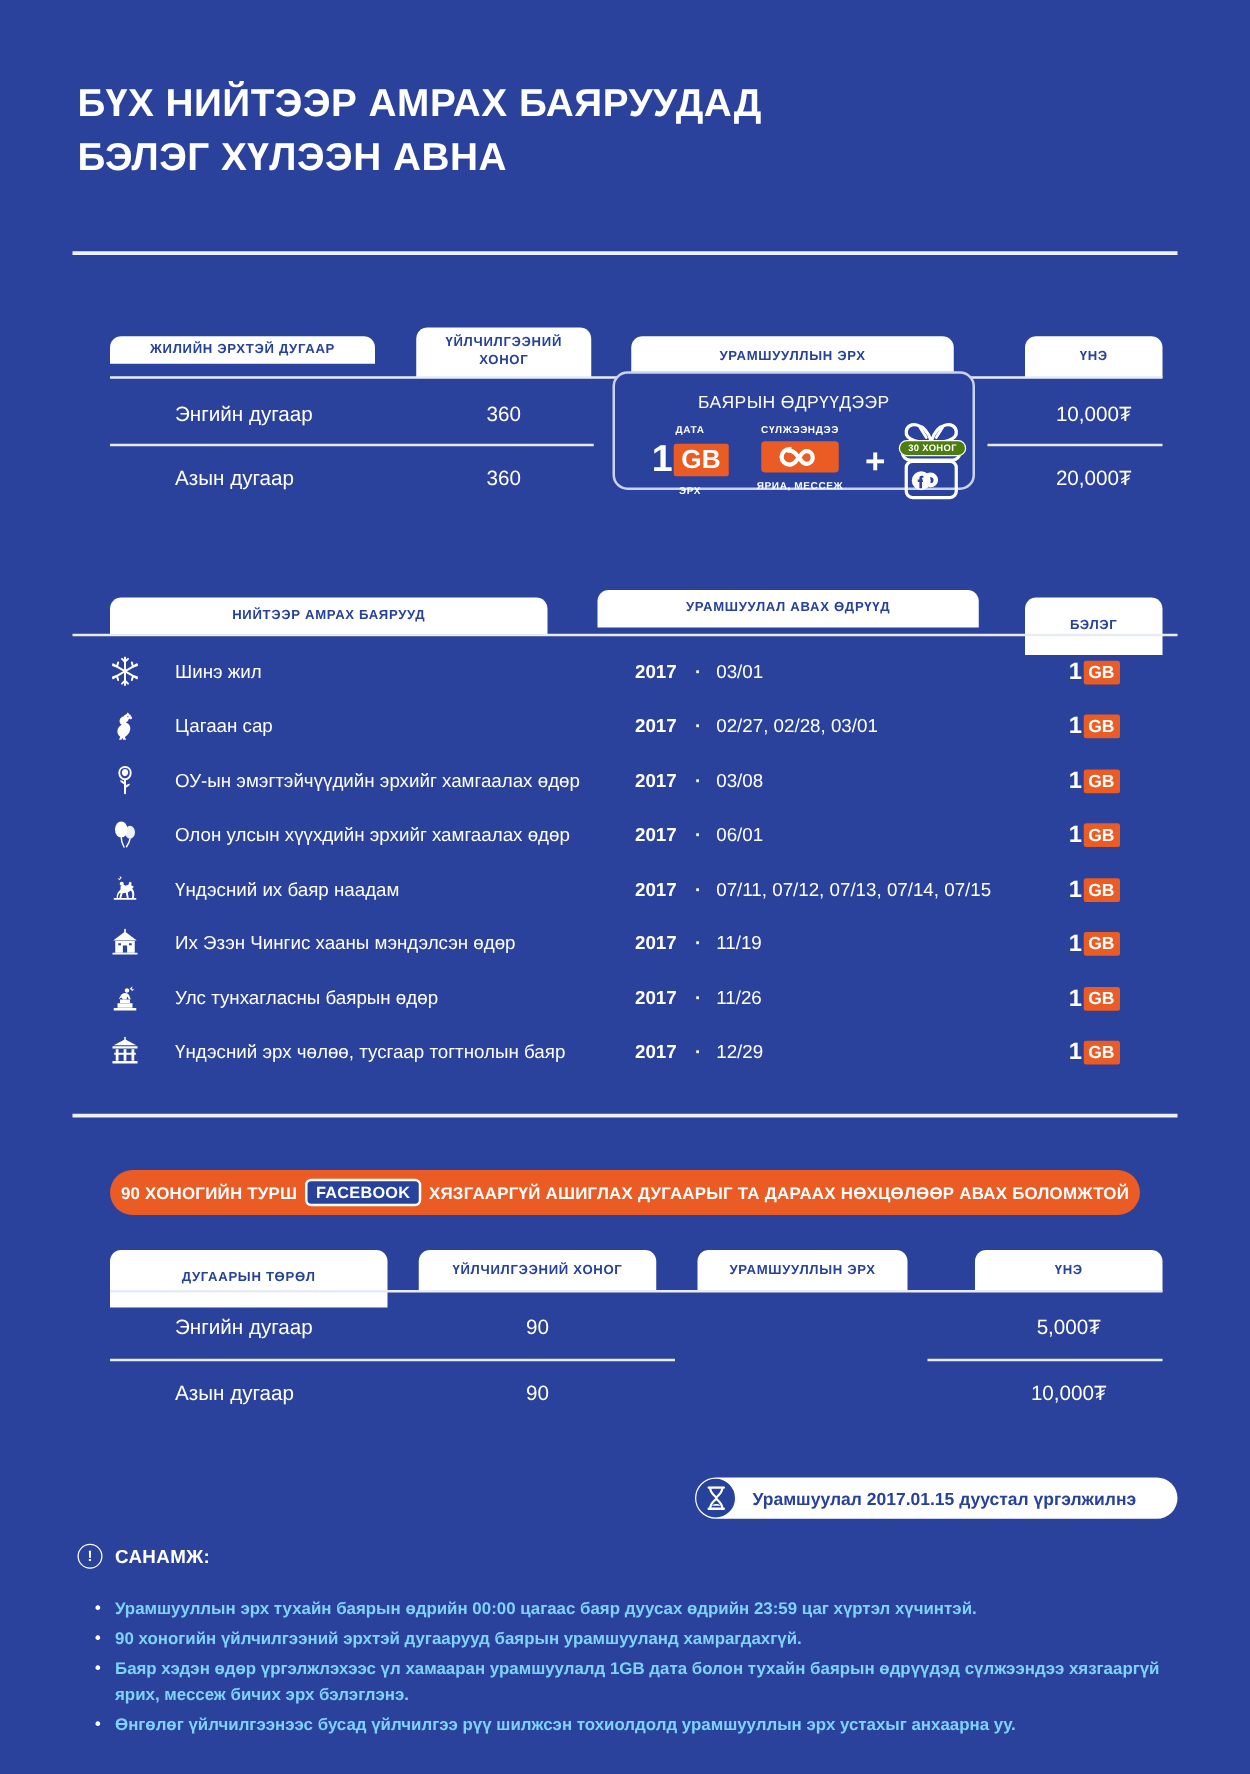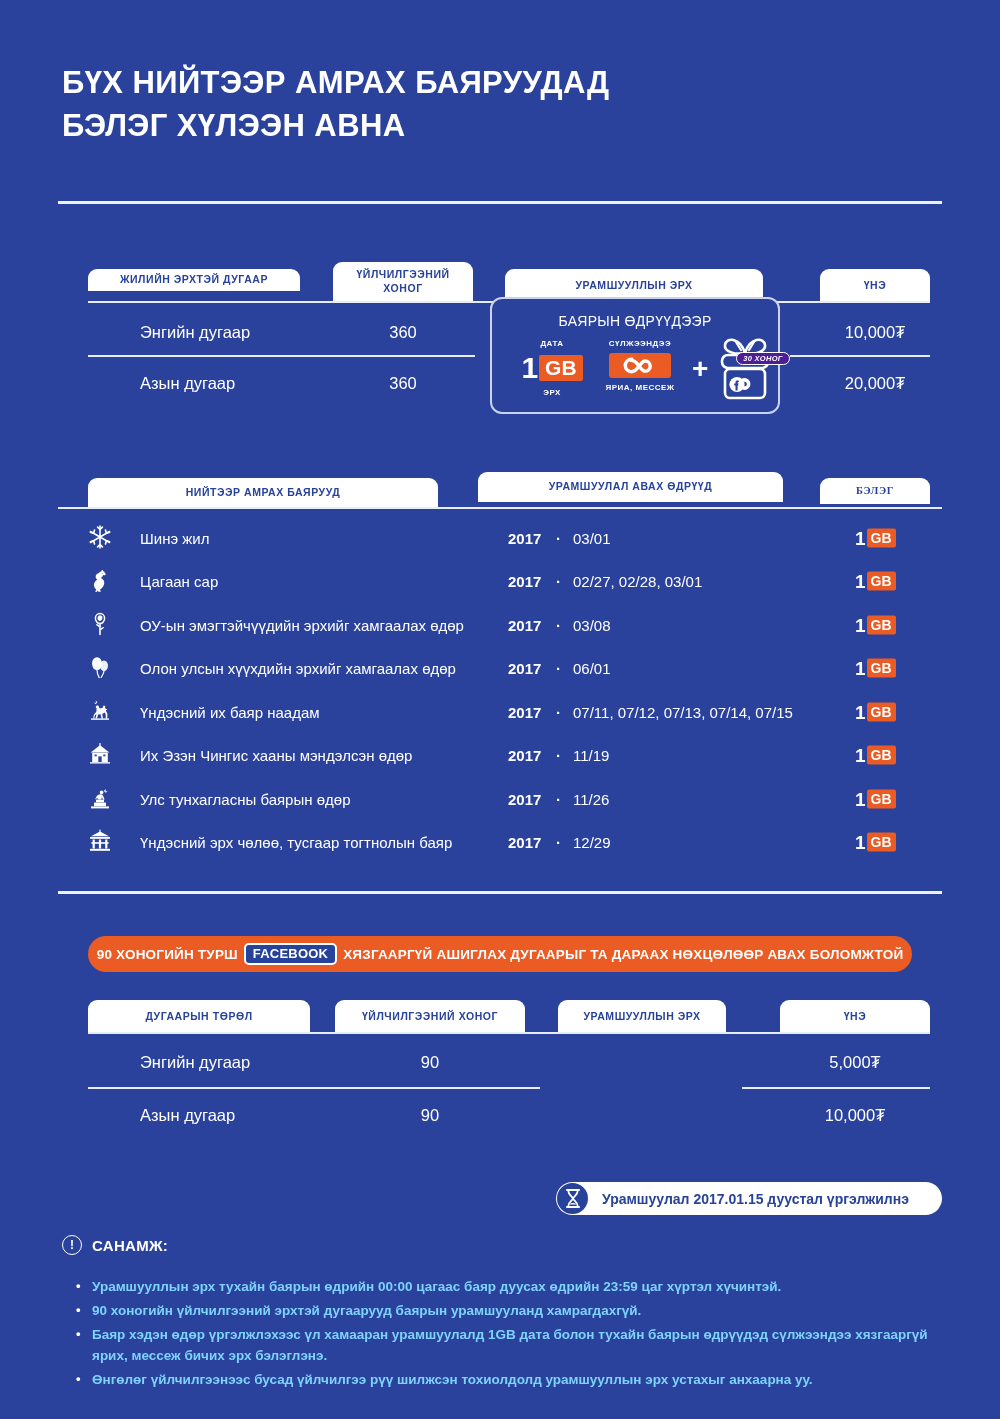--- a/index.html
+++ b/index.html
@@ -39,21 +39,21 @@
     position: absolute; display: flex; align-items: center;
     font-size: 16.5px; color: #fff; font-weight: 400;
   }
   .cell.c { justify-content: center; }
 
   
   .promo-card {
     position: absolute; border: 2px solid #c9d3ee; border-radius: 12px;
     background: #2a429b;
   }
-  #promo-top { left: 490px; top: 297px; width: 290px; height: 117px; padding-left: 14px; }
+  #promo-top { left: 490px; top: 297px; width: 290px; height: 95px; padding-left: 14px; }
   .promo-head {
     position: absolute; left: 0; right: 0; top: 14px;
     text-align: center; font-size: 14px; font-weight: 400; letter-spacing: .3px;
   }
   .blk { position: absolute; text-align: center; }
   .blk .cap {
     font-size: 8px; font-weight: 700; letter-spacing: .5px; color: #fff;
     line-height: 1.2;
   }
   .gbrow { display: flex; align-items: center; justify-content: center; }
@@ -226,29 +226,29 @@
 
         <g transform="translate(13,45)">
           <circle cx="8" cy="8.5" r="7.6" fill="#fff"></circle>
           <path d="M9.6 4.6h-1.3c-1.1 0-1.8.6-1.8 1.7v1.3H5.2v2h1.3v5h2.1v-5h1.5l.3-2H8.6V6.7c0-.4.1-.6.6-.6h1z" fill="#2a429b"></path>
           <path d="M15.5 12.2c2.4 0 4.3-1.9 4.3-4.3S17.9 3.6 15.5 3.6c-2 0-3.4 1.3-4.3 2.8" fill="none" stroke="#fff" stroke-width="3.2" stroke-linecap="round"></path>
           <path d="M15.5 4.2c2.2 0 4 1.8 4 4s-1.8 4-4 4c-2.3 0-3.6-1.9-4.7-3.6" fill="none" stroke="#fff" stroke-width="3.2" stroke-linecap="round"></path>
         </g>
       </svg>
     </div>
 
-    <div style="position:absolute; left:244px; top:53px; width:54px; height:13px; border:1.6px solid #fff; border-radius:7px;
-                background:#4c1d95; font-size:7.5px; font-weight:700; letter-spacing:.3px;
-                display:flex; align-items:center; justify-content:center;font-style:italic;">30 ХОНОГ</div>
+    <div style="position:absolute; left:227px; top:53px; width:54px; height:13px; border:1.6px solid #fff; border-radius:7px;
+                background:#4d7c0f; font-size:7.5px; font-weight:700; letter-spacing:.3px;
+                display:flex; align-items:center; justify-content:center;">30 ХОНОГ</div>
   </div>
 
   <div class="tbl">
     <div class="tab" style="left:88px; top:478px; width:350px; height:30px;">НИЙТЭЭР АМРАХ БАЯРУУД</div>
     <div class="tab" style="left:478px; top:472px; width:305px; height:30px;">УРАМШУУЛАЛ АВАХ ӨДРҮҮД</div>
-    <div class="tab" style="left:820px; top:478px; width:110px; height:26px;font-family:Liberation Serif, serif;">БЭЛЭГ</div>
+    <div class="tab" style="left:820px; top:478px; width:110px; height:46px;">БЭЛЭГ</div>
     <div class="hline" style="left:58px; top:507px; width:884px;"></div>
   </div>
 
   <div id="holiday-rows">
       <div class="hrow" style="top: 516px;">
         <div class="hicon"><svg viewBox="0 0 24 24" width="24" height="24">
             <g stroke="#fff" stroke-width="1.6" stroke-linecap="round">
               <path d="M12 1v22M2.5 6.5l19 11M21.5 6.5l-19 11"></path>
               <path d="M12 4.5l-2.4-2.4M12 4.5l2.4-2.4M12 19.5l-2.4 2.4M12 19.5l2.4 2.4"></path>
               <path d="M5.6 8.2l-3.2-.9M5.6 8.2l.9-3.2M18.4 15.8l3.2.9M18.4 15.8l-.9 3.2"></path>
@@ -383,21 +383,21 @@
 
   <div class="rule" id="rule-mid"></div>
 
   <div id="fb-banner">
     <span>90 ХОНОГИЙН ТУРШ</span>
     <span id="fb-badge">FACEBOOK</span>
     <span>ХЯЗГААРГҮЙ АШИГЛАХ ДУГААРЫГ ТА ДАРААХ НӨХЦӨЛӨӨР АВАХ БОЛОМЖТОЙ</span>
   </div>
 
   <div class="tbl">
-    <div class="tab" style="left:88px; top:1000px; width:222px; height:33px;">ДУГААРЫН ТӨРӨЛ</div>
+    <div class="tab" style="left:88px; top:1000px; width:222px; height:46px;">ДУГААРЫН ТӨРӨЛ</div>
     <div class="tab" style="left:335px; top:1000px; width:190px; height:33px;">ҮЙЛЧИЛГЭЭНИЙ ХОНОГ</div>
     <div class="tab" style="left:558px; top:1000px; width:168px; height:33px;">УРАМШУУЛЛЫН ЭРХ</div>
     <div class="tab" style="left:780px; top:1000px; width:150px; height:33px;">ҮНЭ</div>
 
     <div class="hline" style="left:88px; top:1032px; width:842px;"></div>
     <div class="hline" style="left:88px; top:1087px; width:452px;"></div>
     <div class="hline" style="left:742px; top:1087px; width:188px;"></div>
 
     <div class="cell" style="left:140px; top:1048px; width:260px; height:28px;">Энгийн дугаар</div>
     <div class="cell c" style="left:335px; top:1048px; width:190px; height:28px;">90</div>

